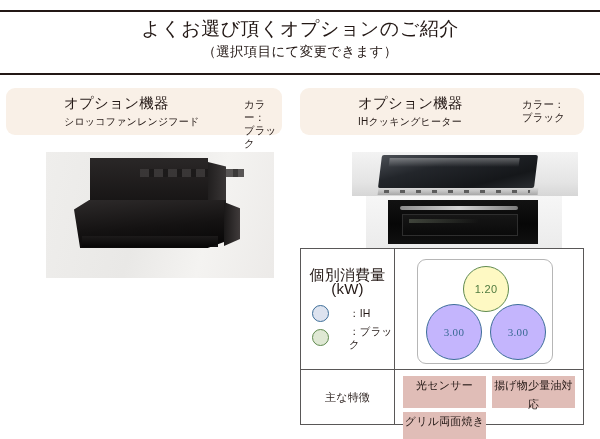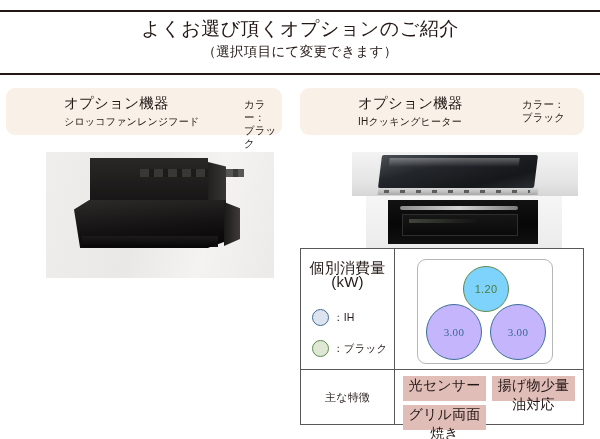--- a/index.html
+++ b/index.html
@@ -95,40 +95,40 @@
   .spec-table{position:absolute;left:300px;top:248px;width:284px;height:177px;
     border:1px solid #595757;box-sizing:border-box;background:#ffffff;}
   .spec-row{display:flex;box-sizing:border-box;}
   .spec-row.r1{height:120px;}
   .spec-row.r2{height:55px;border-top:1px solid #595757;}
   .spec-left{width:94px;box-sizing:border-box;border-right:1px solid #595757;
     display:flex;flex-direction:column;justify-content:center;}
   .spec-right{flex:1;position:relative;box-sizing:border-box;}
 
   .legend-title{font-size:15px;line-height:14px;text-align:center;margin:0 0 6px 0;letter-spacing:.2px;}
-  .legend-item{display:flex;align-items:center;gap:4px;padding-left:11px;margin-top:14px;}
+  .legend-item{display:flex;align-items:center;gap:20px;padding-left:11px;margin-top:3px;}
   .swatch{width:17px;height:17px;border-radius:50%;box-sizing:border-box;flex:0 0 auto;}
   .swatch.ih{background:#dde3ef;border:1px solid #3d6e99;}
   .swatch.rad{background:#dfe8d4;border:1px solid #5f8a4f;}
   .legend-label{font-size:10.5px;line-height:13px;letter-spacing:.2px;}
 
   .hob{position:absolute;left:22px;top:10px;width:136px;height:105px;
     border:1px solid #b6b6b6;border-radius:9px;box-sizing:border-box;background:#fff;}
   .burner{position:absolute;border-radius:50%;box-sizing:border-box;
     display:flex;align-items:center;justify-content:center;font-size:11px;letter-spacing:.3px;}
-  .burner.rad{background:#7dd3fc;border:1.4px solid #5f8a4f;color:#4f7a3f;}
+  .burner.rad{background:#fef9c3;border:1.4px solid #5f8a4f;color:#4f7a3f;}
   .burner.ih{background:#c4b5fd;border:1.4px solid #3d6e99;color:#3a6a94;font-family:Liberation Serif, serif;}
   .burner.b-top{left:45px;top:6px;width:46px;height:46px;}
   .burner.b-bl{left:8px;top:44px;width:56px;height:56px;}
   .burner.b-br{left:72px;top:44px;width:56px;height:56px;}
 
   .feature-label{font-size:11px;text-align:center;letter-spacing:.2px;}
   .tags{position:absolute;left:8px;top:6px;right:8px;
     display:grid;grid-template-columns:1fr 1fr;gap:4px 6px;}
-  .tag{background:#e0bdb7;color:#231815;font-size:14px;line-height:19px;height:25px;
+  .tag{background:#e0bdb7;color:#231815;font-size:11px;line-height:19px;height:32px;
     text-align:center;letter-spacing:.2px;}
 </style>
 </head>
 <body>
 
 <div class="page">
 
   <div class="rule top"></div>
   <div class="title-block">
     <div class="title">よくお選び頂くオプションのご紹介</div>

